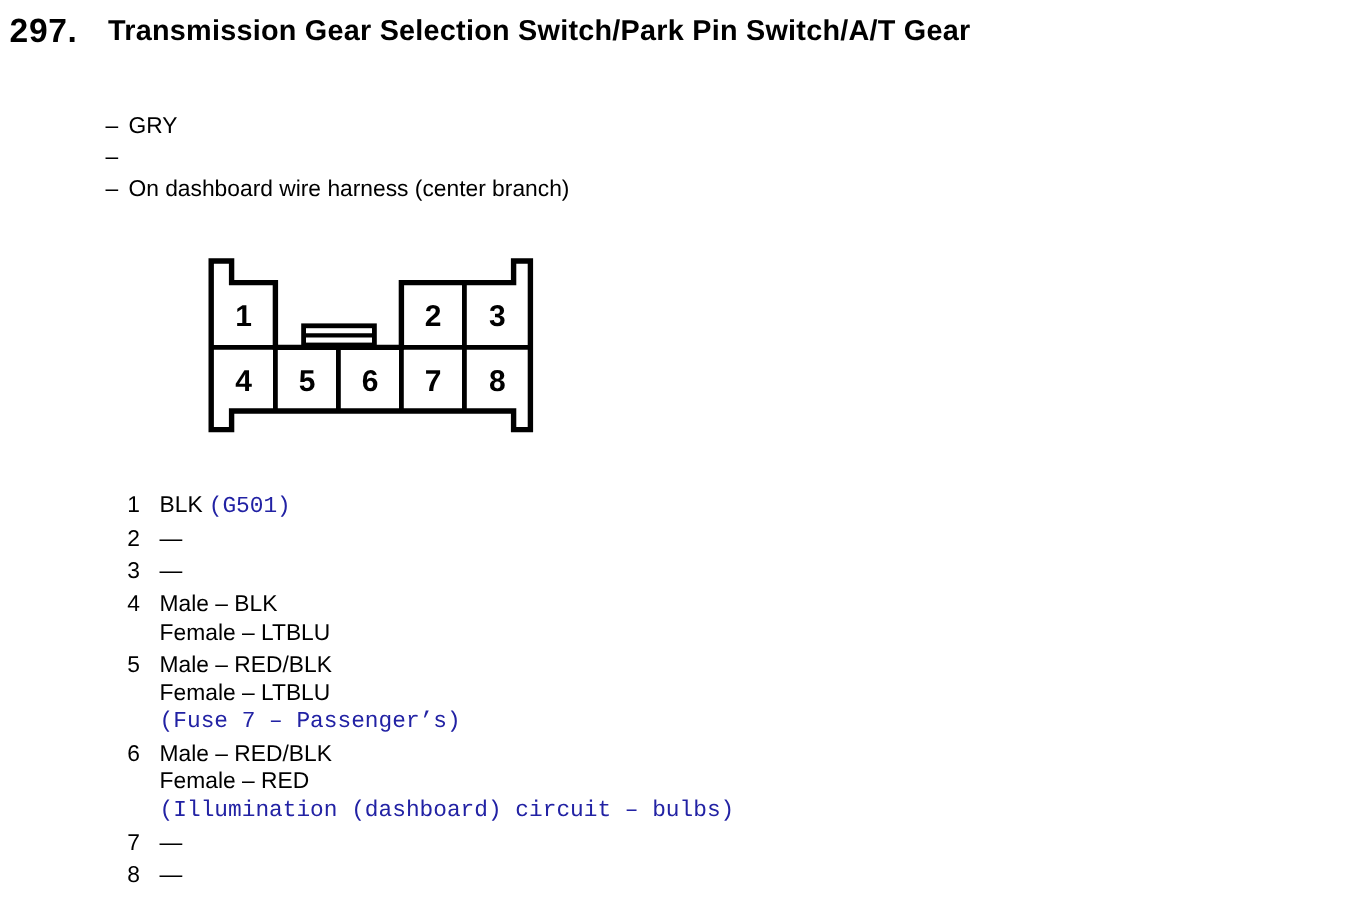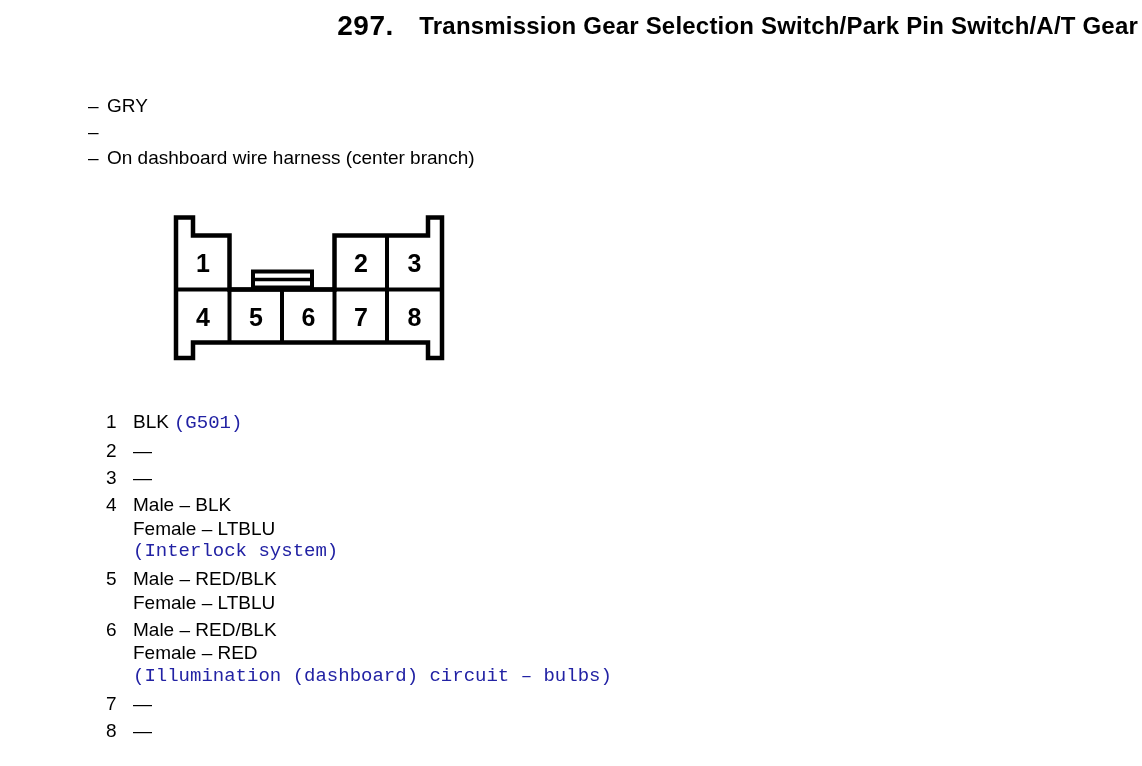--- a/index.html
+++ b/index.html
@@ -18,21 +18,20 @@
   }
 
   
   .title-row {
     position: absolute;
     left: 8px;
     top: 5px;
     display: flex;
     align-items: flex-start;
     width: 1130px;
-    justify-content: flex-end;
   }
   .title-num {
     width: 82px;
     flex: 0 0 82px;
     font-size: 28px;
     font-weight: bold;
     line-height: 41px;
     letter-spacing: 0.5px;
   }
   .title-text {
@@ -163,29 +162,29 @@
     <div class="pin-lines">
       <div class="pin-line">—</div>
     </div>
   </div>
 
   <div class="pin-row">
     <div class="pin-num">4</div>
     <div class="pin-lines">
       <div class="pin-line">Male – BLK</div>
       <div class="pin-line">Female – LTBLU</div>
-      <div class="pin-line blue">(Interlock system)</div>
     </div>
   </div>
 
   <div class="pin-row">
     <div class="pin-num">5</div>
     <div class="pin-lines">
       <div class="pin-line">Male – RED/BLK</div>
       <div class="pin-line">Female – LTBLU</div>
+      <div class="pin-line blue">(Fuse 7 – Passenger’s)</div>
     </div>
   </div>
 
   <div class="pin-row">
     <div class="pin-num">6</div>
     <div class="pin-lines">
       <div class="pin-line">Male – RED/BLK</div>
       <div class="pin-line">Female – RED</div>
       <div class="pin-line blue">(Illumination (dashboard) circuit – bulbs)</div>
     </div>

